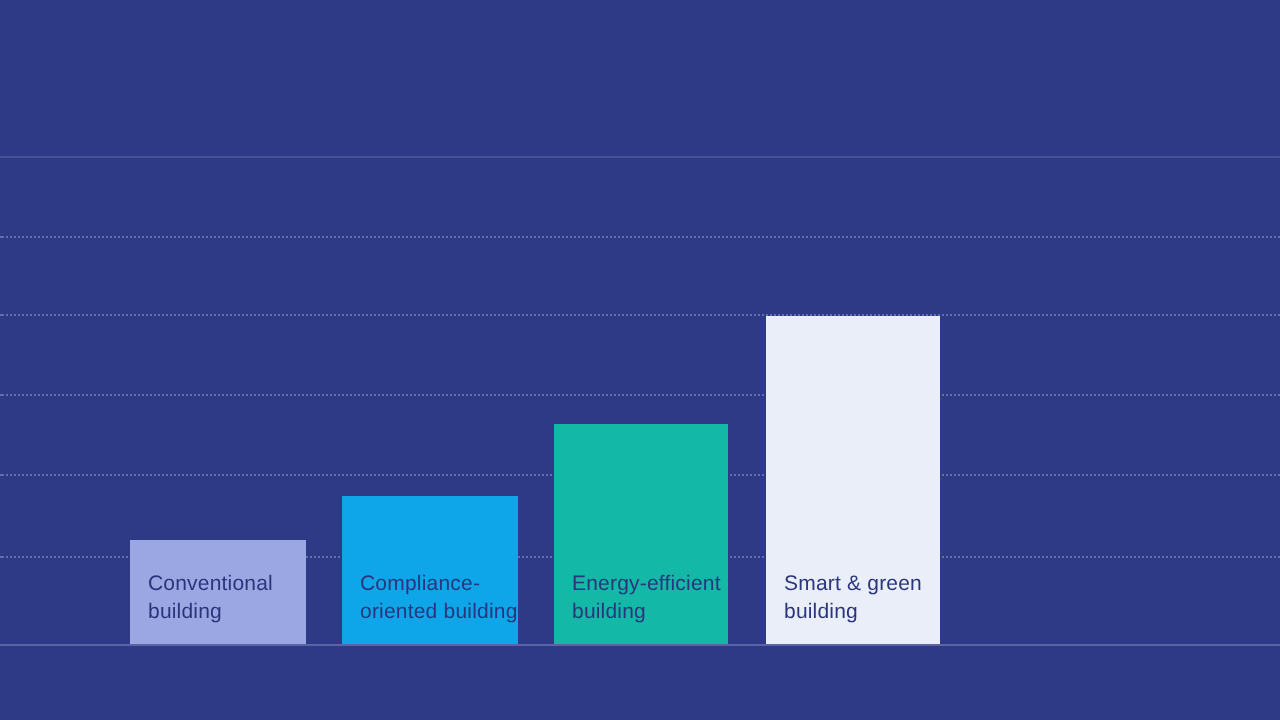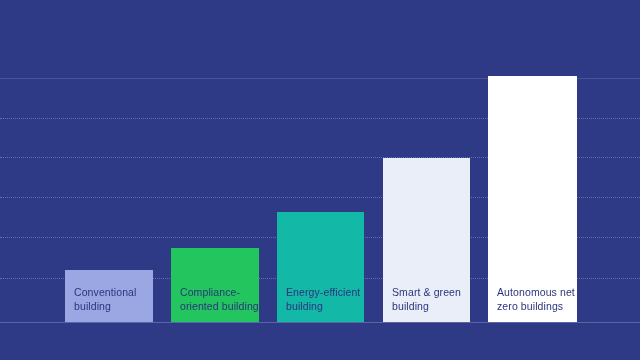--- a/index.html
+++ b/index.html
@@ -91,31 +91,27 @@
       <div class="gridline" style="top: 237px;"></div>
       <div class="gridline" style="top: 278px;"></div>
       <div class="baseline" style="top: 322px;"></div>
     </div>
 
   <div class="plot">
       <div class="bar" style="left: 65px; width: 88px; height: 52px; background: rgb(154, 167, 226);">
         <span class="bar-label">Conventional
 building</span>
       </div>
-      <div class="bar" style="left: 171px; width: 88px; height: 74px; background: #22c55e;">
+      <div class="bar" style="left: 171px; width: 88px; height: 74px; background: #0ea5e9;">
         <span class="bar-label">Compliance-
 oriented building</span>
       </div>
       <div class="bar" style="left: 277px; width: 87px; height: 110px; background: #14b8a6;">
         <span class="bar-label">Energy-efficient
 building</span>
       </div>
       <div class="bar" style="left: 383px; width: 87px; height: 164px; background: rgb(234, 238, 248); margin-top: 10px;">
         <span class="bar-label">Smart &amp; green
 building</span>
       </div>
-      <div class="bar" style="left: 488px; width: 89px; height: 246px; background: rgb(255, 255, 255);">
-        <span class="bar-label">Autonomous net
-zero buildings</span>
-      </div>
     </div>
 
 </div>
 
 </body></html>

